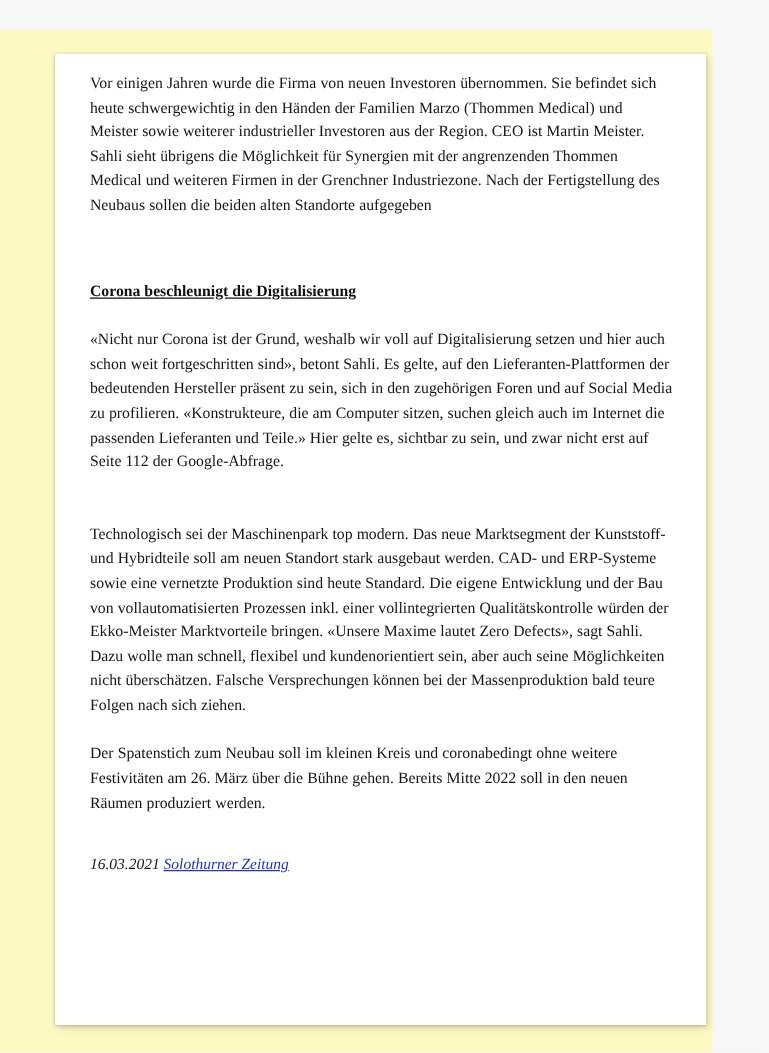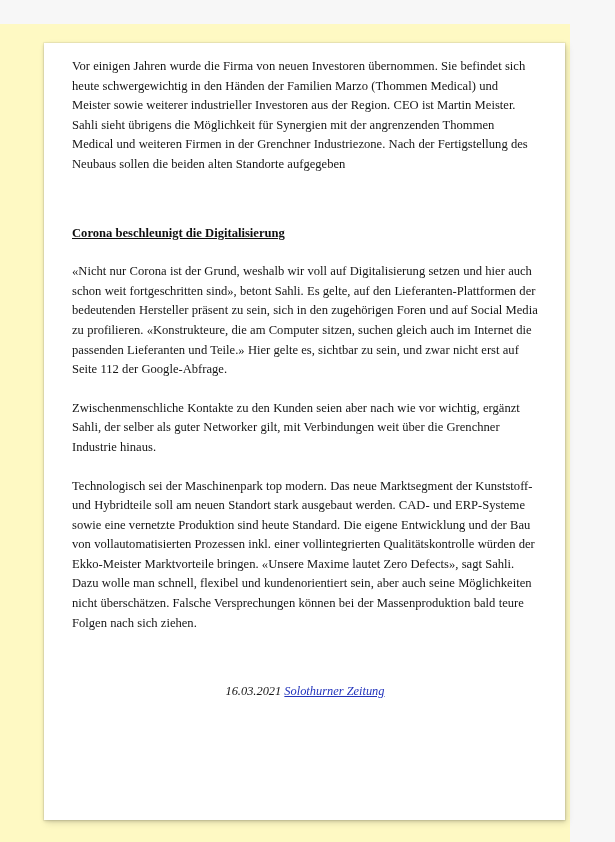--- a/index.html
+++ b/index.html
@@ -62,21 +62,21 @@
     font-size: 12.6px;
     line-height: 19.6px;
     font-weight: bold;
     color: #101010;
     font-family: "Liberation Serif", "DejaVu Serif", serif;
     text-decoration: underline;
   }
 
   .footer-line {
     margin: 0;
-    text-align: center;
+    text-align: left;
     font-size: 12.4px;
     line-height: 19.6px;
     font-style: italic;
     color: #151515;
   }
 
   .footer-date {
     font-style: italic;
     color: #151515;
   }
@@ -104,28 +104,28 @@
       <div class="gap-lg"></div>
 
       <h2 class="section-heading">Corona beschleunigt die Digitalisierung</h2>
 
       <div class="gap-lg"></div>
 
       <p class="para">«Nicht nur Corona ist der Grund, weshalb wir voll auf Digitalisierung setzen und hier auch schon weit fortgeschritten sind», betont Sahli. Es gelte, auf den Lieferanten-Plattformen der bedeutenden Hersteller präsent zu sein, sich in den zugehörigen Foren und auf Social Media zu profilieren. «Konstrukteure, die am Computer sitzen, suchen gleich auch im Internet die passenden Lieferanten und Teile.» Hier gelte es, sichtbar zu sein, und zwar nicht erst auf Seite 112 der Google-Abfrage.</p>
 
       <div class="gap-lg"></div>
 
-      <p class="para">Zwischenmenschliche Kontakte zu den Kunden seien aber nach wie vor wichtig, ergänzt Sahli, der selber als guter Networker gilt, mit Verbindungen weit über die Grenchner Industrie hinaus.</p>
 
       <div class="gap-lg"></div>
 
       <p class="para">Technologisch sei der Maschinenpark top modern. Das neue Marktsegment der Kunststoff- und Hybridteile soll am neuen Standort stark ausgebaut werden. CAD- und ERP-Systeme sowie eine vernetzte Produktion sind heute Standard. Die eigene Entwicklung und der Bau von vollautomatisierten Prozessen inkl. einer vollintegrierten Qualitätskontrolle würden der Ekko-Meister Marktvorteile bringen. «Unsere Maxime lautet Zero Defects», sagt Sahli. Dazu wolle man schnell, flexibel und kundenorientiert sein, aber auch seine Möglichkeiten nicht überschätzen. Falsche Versprechungen können bei der Massenproduktion bald teure Folgen nach sich ziehen.</p>
 
       <div class="gap-lg"></div>
 
+      <p class="para">Der Spatenstich zum Neubau soll im kleinen Kreis und coronabedingt ohne weitere Festivitäten am 26. März über die Bühne gehen. Bereits Mitte 2022 soll in den neuen Räumen produziert werden.</p>
 
       <div class="gap-xl"></div>
 
       <p class="footer-line"><span class="footer-date">16.03.2021</span> <a class="source-link" href="#">Solothurner Zeitung</a></p>
 
     </div>
   </div>
 
 </div>
 

